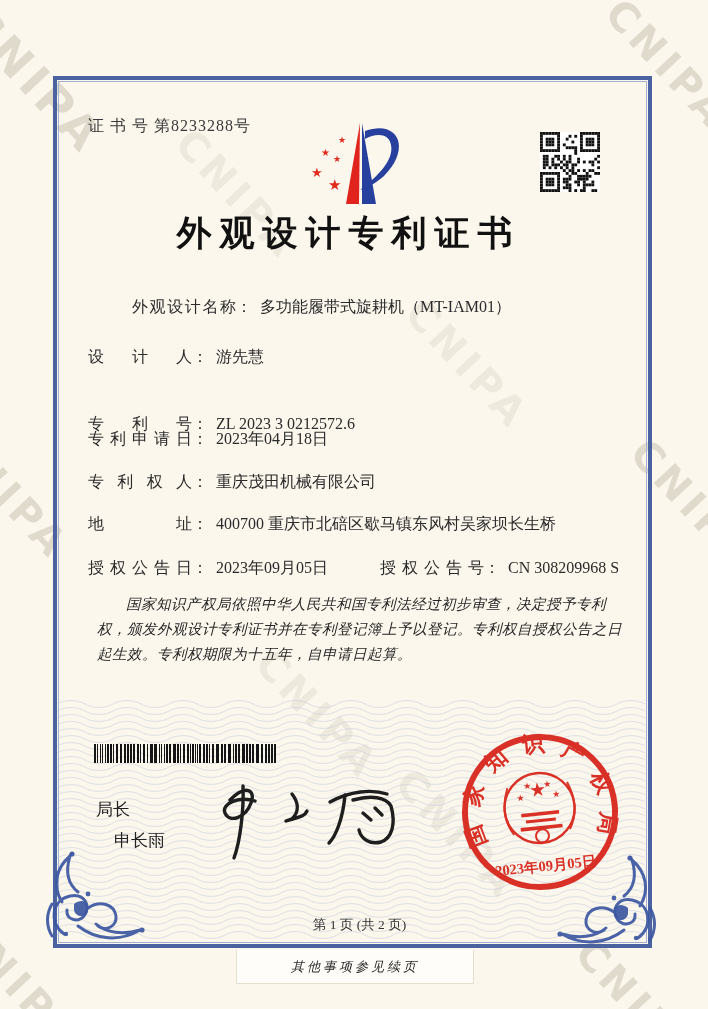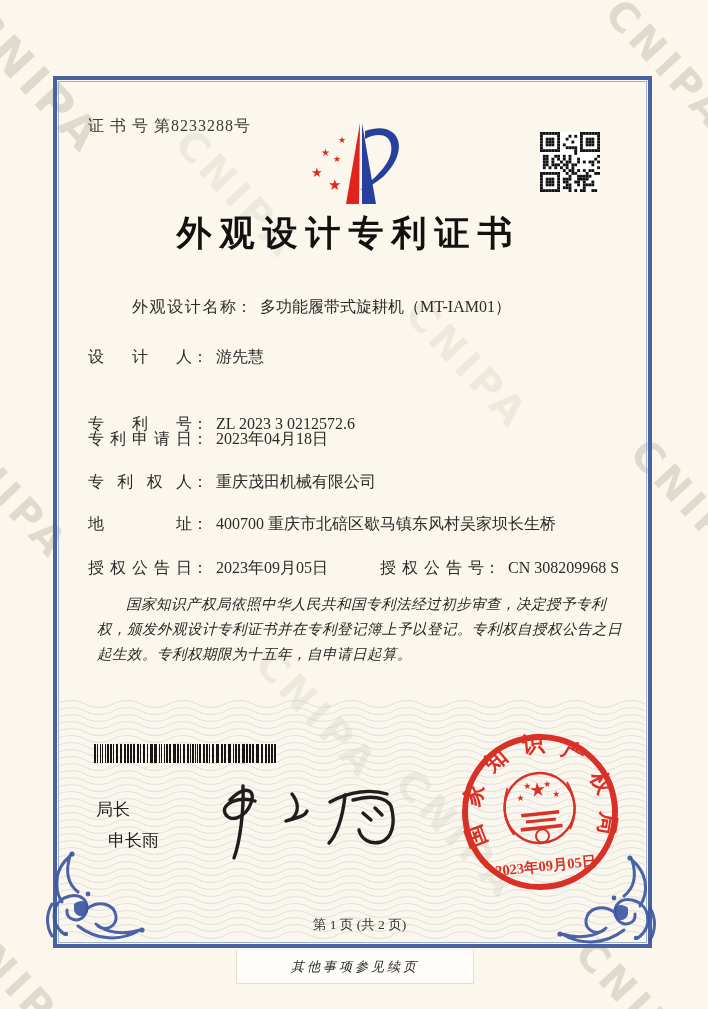--- a/index.html
+++ b/index.html
@@ -37,21 +37,21 @@
     display:inline-block;width:104px;text-align:justify;text-align-last:justify;
     -moz-text-align-last:justify;vertical-align:bottom;
   }
   .fcolon{margin-right:8px;}
   .grant2{position:absolute;left:245px;top:0;margin-left:47px;}
   .paras{position:absolute;left:88px;top:592px;width:538px;font-size:14.5px;
     line-height:1.72;color:#262626;font-style:italic;}
   .paras p{margin:0 0 8px 9px;text-indent:2em;letter-spacing:.5px;}
   .sig-title{position:absolute;left:96px;top:798px;font-size:17px;
     font-family:"Liberation Sans","DejaVu Sans",sans-serif;color:#222;}
-  .sig-name{position:absolute;left:108px;top:829px;font-size:17px;
+  .sig-name{position:absolute;left:114px;top:829px;font-size:17px;
     font-family:"Liberation Sans","DejaVu Sans",sans-serif;color:#222;}
   .footer-page{position:absolute;left:64px;top:916px;width:591px;text-align:center;
     font-size:13.5px;color:#333;}
   .cont-box{
     position:absolute;left:236px;top:950px;width:236px;height:33px;
     background:#fffdf9;border:1px solid #e4ddd0;border-top:none;
     display:flex;align-items:center;justify-content:center;
   }
   .cont-box span{font-size:13px;letter-spacing:3px;font-style:italic;color:#2a2a2a;}
   .logo-star{position:absolute;color:#e02a1e;line-height:1;}

